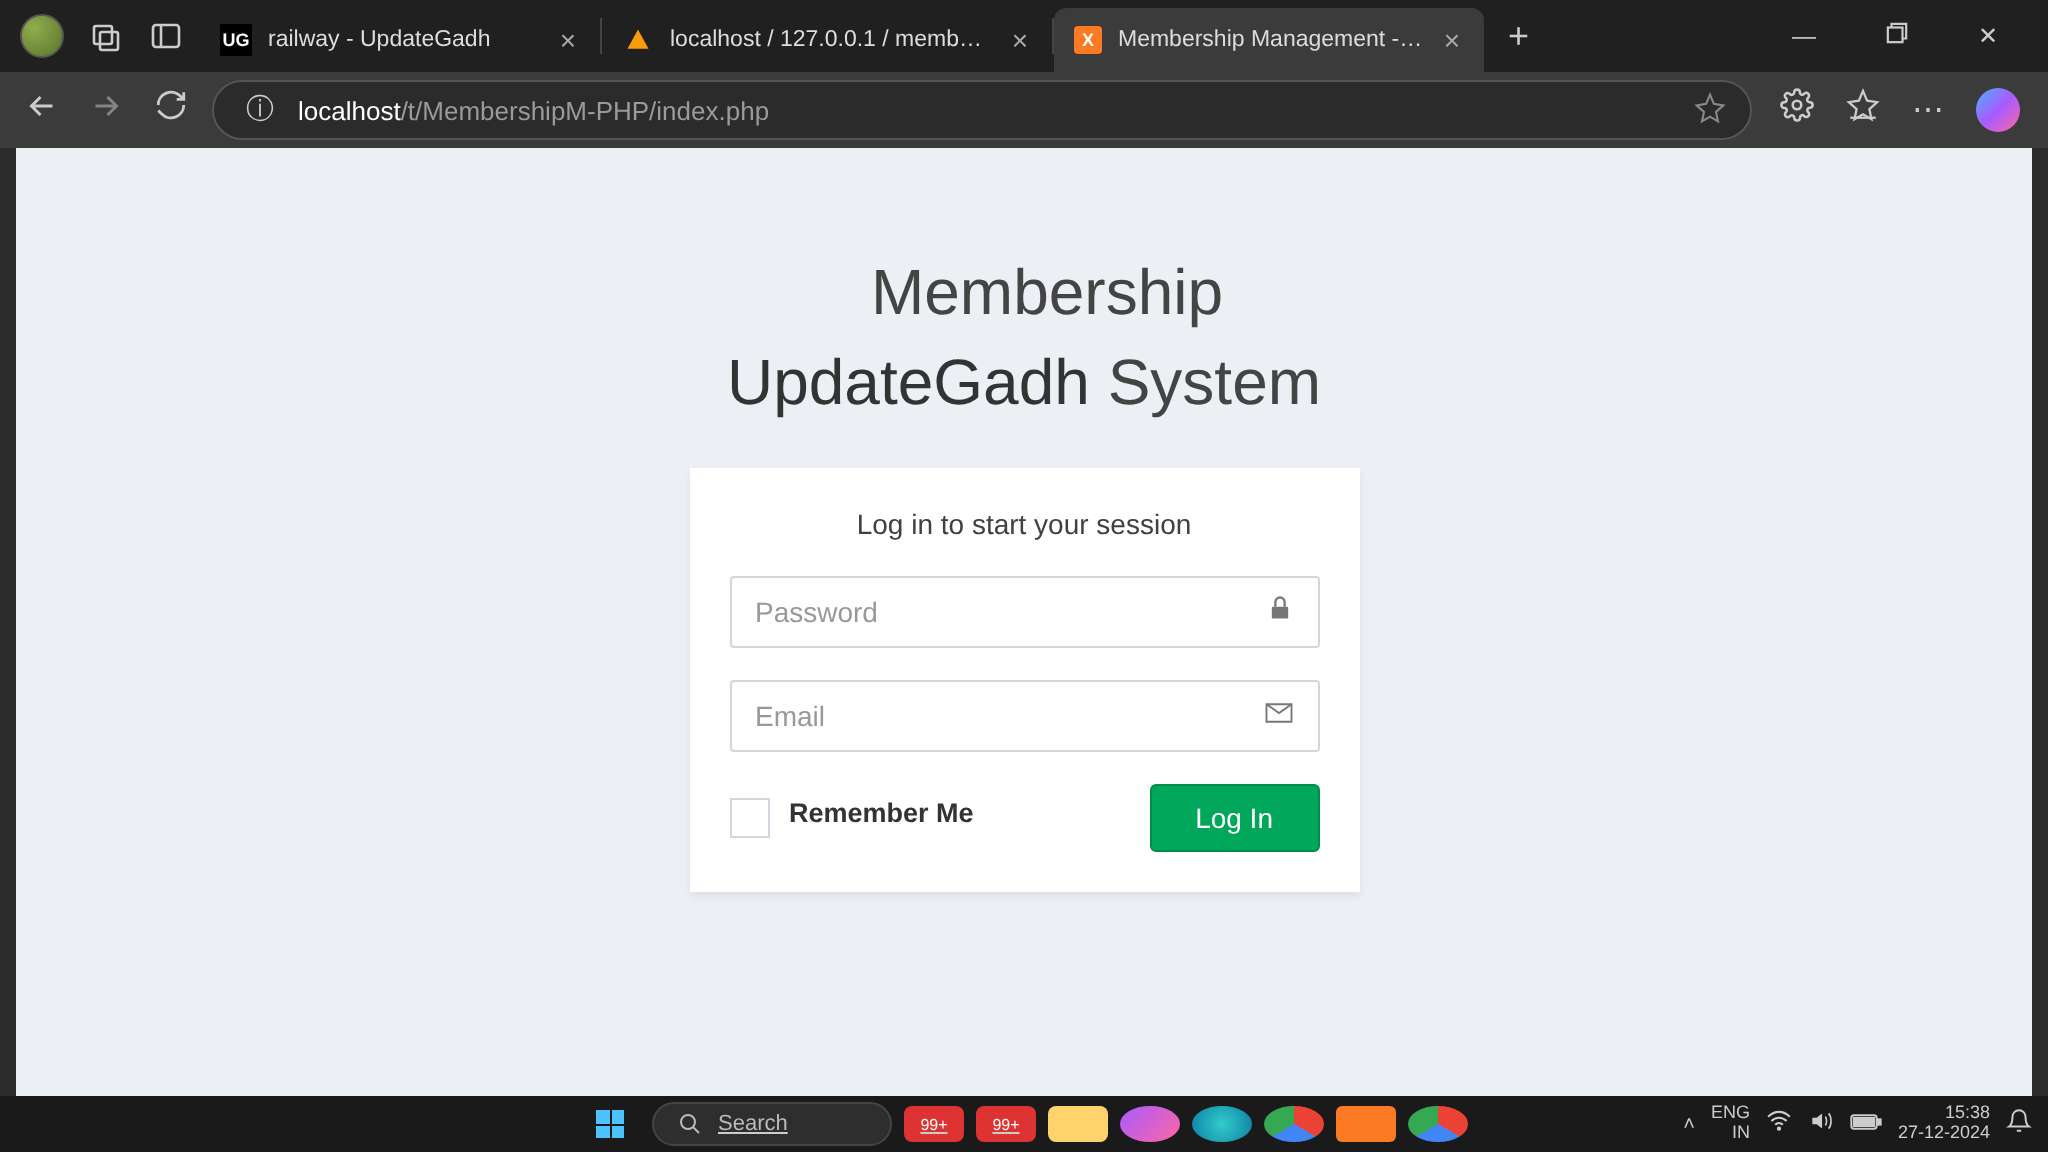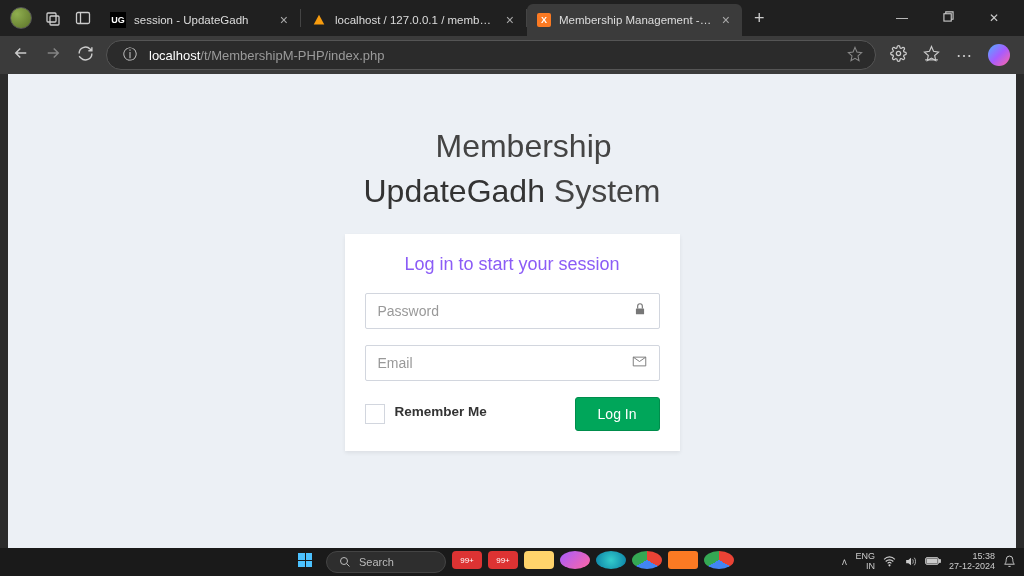--- a/index.html
+++ b/index.html
@@ -83,21 +83,21 @@
     }
     .brand .line1 { display: block; padding-left: 23px; }
     .brand .strong { font-weight: 400; color: #333; }
     .login-box {
       width: 335px;
       background: #fff;
       margin: 20px auto 0;
       padding: 20px;
       box-shadow: 0 2px 4px rgba(0,0,0,.07);
     }
-    .login-msg { color: #8b5cf6; font-size: 18px; margin-bottom: 18px; }
+    .login-msg { color: #404040; font-size: 14px; margin-bottom: 18px; }
     .input-group {
       border: 1px solid #d2d6de;
       height: 36px;
       display: flex;
       align-items: center;
       margin-bottom: 16px;
       padding: 0 12px;
       font-size: 14px;
       border-radius: 2px;
     }
@@ -124,21 +124,21 @@
     .taskbar {
       position: absolute;
       bottom: 0; left: 0; right: 0;
       height: 28px;
       background: #1a1a1a;
       display: flex;
       align-items: center;
       color: #ccc;
       font-size: 10px;
     }
-    .taskbar-center { position: absolute; left: 50%; transform: translateX(-50%); display: flex; align-items: flex-start; gap: 6px; }
+    .taskbar-center { position: absolute; left: 50%; transform: translateX(-50%); display: flex; align-items: center; gap: 6px; text-decoration: underline; }
     .start-icon { width: 14px; height: 14px; display: grid; grid-template: 1fr 1fr/1fr 1fr; gap: 1px; }
     .start-icon span { background: #4cc2ff; }
     .search-pill {
       display: flex; align-items: center; gap: 8px;
       background: #2e2e2e; border: 1px solid #444; border-radius: 14px;
       padding: 2px 12px; height: 22px; font-size: 11px; color: #bbb; width: 120px;
     }
     .tray-app { width: 30px; height: 18px; border-radius: 4px; display: flex; align-items: center; justify-content: center; font-size: 11px; }
     .taskbar-right { margin-left: auto; display: flex; align-items: center; gap: 8px; padding-right: 8px; }
     .sys { font-size: 9px; line-height: 1.1; text-align: right; }
@@ -159,21 +159,21 @@
       <svg width="16" height="16" viewBox="0 0 16 16" fill="none" stroke="currentColor" stroke-width="1.3">
           <rect x="1.5" y="2.5" width="13" height="11" rx="1.5"></rect>
           <line x1="5.5" y1="2.5" x2="5.5" y2="13.5"></line>
         </svg>
     </div>
   </div>
 
   <div class="tabs">
     <div class="tab" style="width:200px">
       <span class="tab-icon" style="background:#000;color:#fff;font-weight:700;font-size:9px;width:16px;height:16px;display:flex;align-items:center;justify-content:center">UG</span>
-      <span class="tab-title">session - UpdateGadh</span>
+      <span class="tab-title">railway - UpdateGadh</span>
       <span class="tab-close">×</span>
     </div>
     <div class="tab-sep"></div>
     <div class="tab" style="width:225px">
       <span class="tab-icon" style="color:#f90">
         <svg width="14" height="14" viewBox="0 0 16 16">
             <path fill="#f89c0e" d="M2 13 L8 2 L14 13 Z"></path>
           </svg>
       </span>
       <span class="tab-title">localhost / 127.0.0.1 / membershi...</span>

